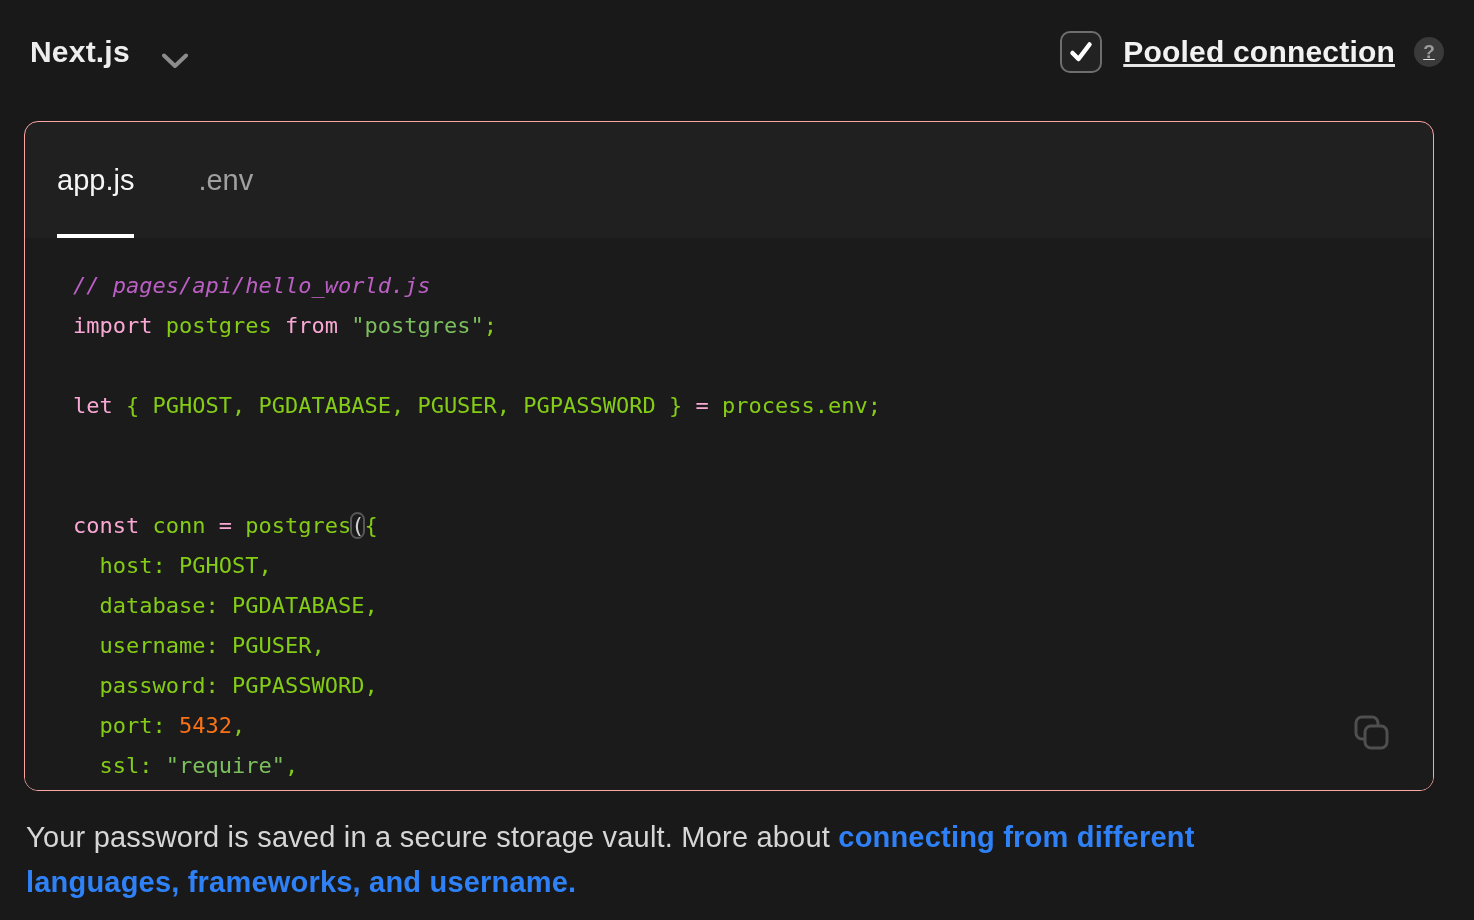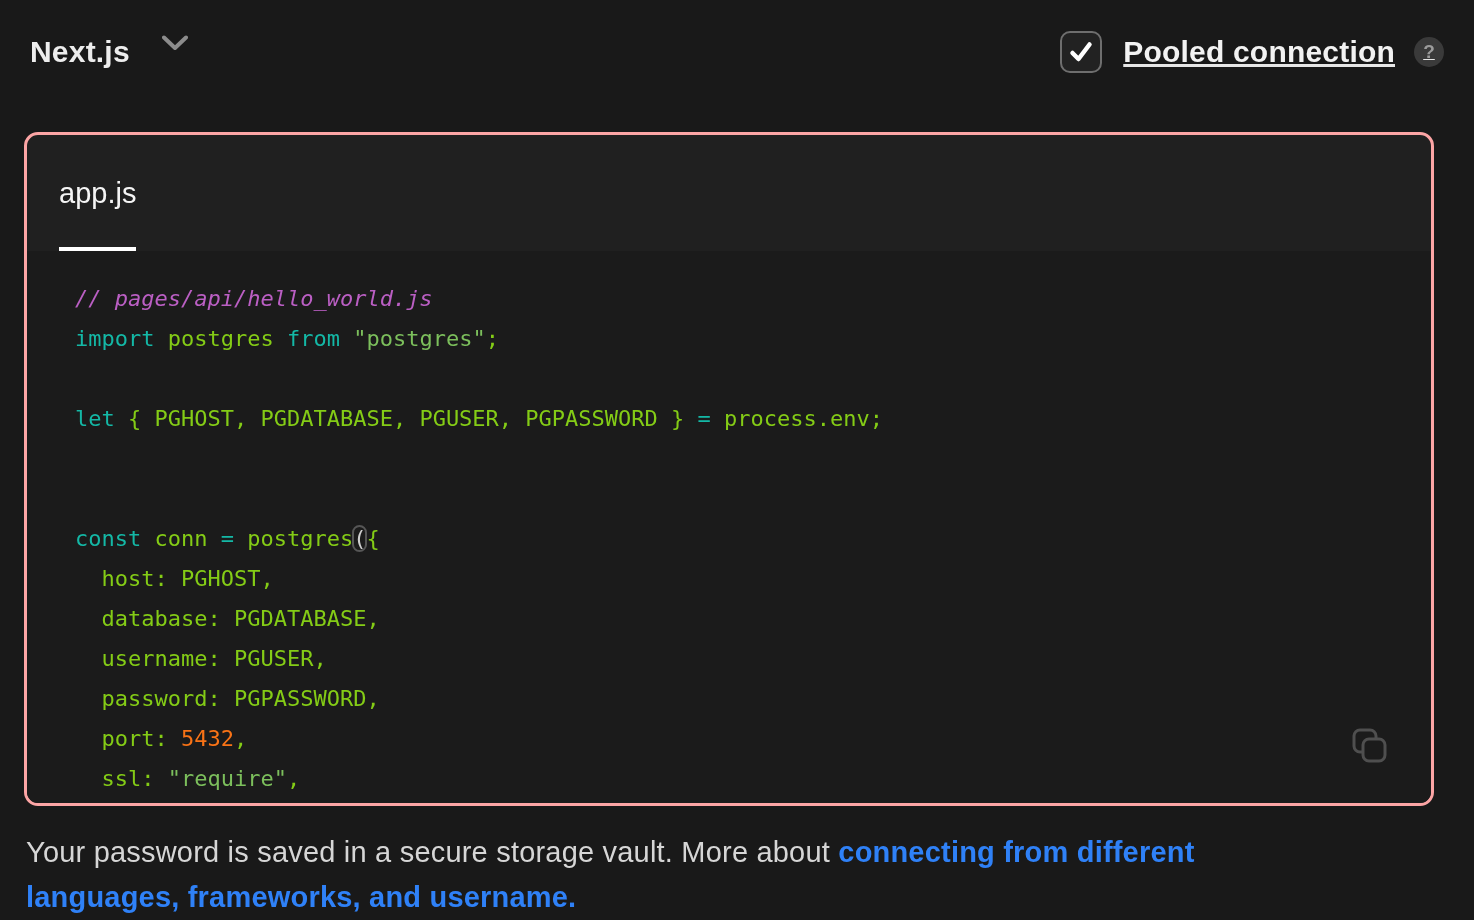--- a/index.html
+++ b/index.html
@@ -13,21 +13,21 @@
   
   .top-bar {
     height: 117px;
     display: flex;
     align-items: center;
     justify-content: space-between;
     padding: 10px 30px 24px 30px;
   }
   .framework-select {
     display: flex;
-    align-items: flex-start;
+    align-items: flex-end;
     gap: 32px;
     cursor: pointer;
   }
   .framework-select .fw-label {
     font-size: 30px;
     font-weight: 600;
     color: #ededed;
     letter-spacing: 0.2px;
   }
   .chevron-down { width: 26px; height: 16px; display: block; }
@@ -60,22 +60,22 @@
     background: #3a3a3a;
     color: #9c9c9c;
     font-size: 19px;
     font-weight: 700;
     display: flex; align-items: center; justify-content: center;
     cursor: pointer;
   }
 
   
   .code-panel {
-    margin: 15px 40px 0 24px;
-    border: 3px solid #fca5a5;
+    margin: 4px 40px 0 24px;
+    border: 1px solid #fca5a5;
     border-radius: 14px;
     overflow: hidden;
     background: #202020;
   }
   .tab-bar {
     height: 116px;
     display: flex;
     align-items: stretch;
     gap: 64px;
     padding-left: 32px;
@@ -105,21 +105,21 @@
     overflow: hidden;
   }
   pre.code {
     font-family: "DejaVu Sans Mono", monospace;
     font-size: 22px;
     line-height: 40px;
     color: #e3e3e3;
     white-space: pre;
   }
   .tok-comment { color: #bb5fc4; font-style: italic; }
-  .tok-keyword { color: #14b8a6; }
+  .tok-keyword { color: #f9a8d4; }
   .tok-string  { color: #7cbf5c; }
   .tok-number  { color: #f97316; }
   .tok-plain   { color: #84cc16; }
   .tok-paren {
     color: #cfcfcf;
     border-radius: 8px;
     outline: 2px solid #565656;
     outline-offset: -1px;
   }
 
@@ -166,20 +166,21 @@
       </svg>
     </span>
     <span class="pooled-label">Pooled connection</span>
     <span class="help-badge">?</span>
   </div>
 </header>
 
 <section class="code-panel">
   <div class="tab-bar">
     <div class="tab active">app.js</div>
+    <div class="tab">.env</div>
   </div>
   <div class="code-area">
     <pre class="code" id="code"><div class="code-line"><span class="tok-comment">// pages/api/hello_world.js</span></div><div class="code-line"><span class="tok-keyword">import</span><span class="tok-plain"> postgres </span><span class="tok-keyword">from</span><span class="tok-plain"> </span><span class="tok-string">"postgres"</span><span class="tok-plain">;</span></div><div class="code-line">&nbsp;</div><div class="code-line"><span class="tok-keyword">let</span><span class="tok-plain"> { PGHOST, PGDATABASE, PGUSER, PGPASSWORD } </span><span class="tok-keyword">=</span><span class="tok-plain"> process.env;</span></div><div class="code-line">&nbsp;</div><div class="code-line">&nbsp;</div><div class="code-line"><span class="tok-keyword">const</span><span class="tok-plain"> conn </span><span class="tok-keyword">=</span><span class="tok-plain"> postgres</span><span class="tok-paren">(</span><span class="tok-plain">{</span></div><div class="code-line"><span class="tok-plain">  host: PGHOST,</span></div><div class="code-line"><span class="tok-plain">  database: PGDATABASE,</span></div><div class="code-line"><span class="tok-plain">  username: PGUSER,</span></div><div class="code-line"><span class="tok-plain">  password: PGPASSWORD,</span></div><div class="code-line"><span class="tok-plain">  port: </span><span class="tok-number">5432</span><span class="tok-plain">,</span></div><div class="code-line"><span class="tok-plain">  ssl: </span><span class="tok-string">"require"</span><span class="tok-plain">,</span></div></pre>
     <button class="copy-btn" title="">
       <svg width="48" height="48" viewBox="0 0 48 48" fill="none">
         <rect x="9" y="9" width="22" height="22" rx="6" stroke="#4f4f4f" stroke-width="3"></rect>
         <rect x="18" y="18" width="22" height="22" rx="6" fill="#1b1b1b" stroke="#4f4f4f" stroke-width="3"></rect>
       </svg>
     </button>
   </div>

